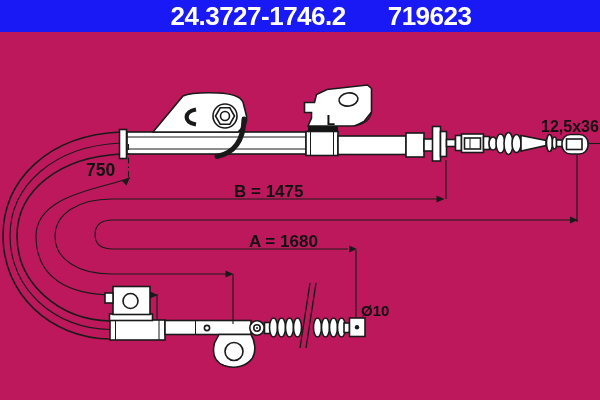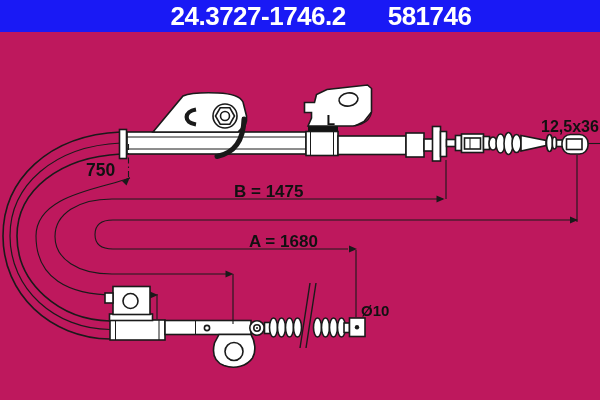--- a/index.html
+++ b/index.html
@@ -23,21 +23,21 @@
   .arrow{fill:#1a1a1a;stroke:none;}
 </style>
 </head>
 <body>
 
 <div class="screen">
 
   <div class="header">
     <div class="shift">
       <span>24.3727-1746.2</span>
-      <span>581746</span>
+      <span>719623</span>
     </div>
   </div>
 
   <svg class="diagram" width="600" height="368" viewBox="0 0 600 368">
 
     <g>
       <path class="dim" d="M 130,146 C 100,157 36,163 36,204 C 36,246 68,263 115,263 L 150,263"></path>
       <path class="dim" d="M 443,167 L 112,167 C 78,167 55,182 55,204.5 C 55,227 78,242 112,242 L 231,242"></path>
       <path class="dim" d="M 577,188 L 113,188 C 101,188 95,193 95,202.5 C 95,212 101,217 113,217 L 348,217"></path>
     </g>

